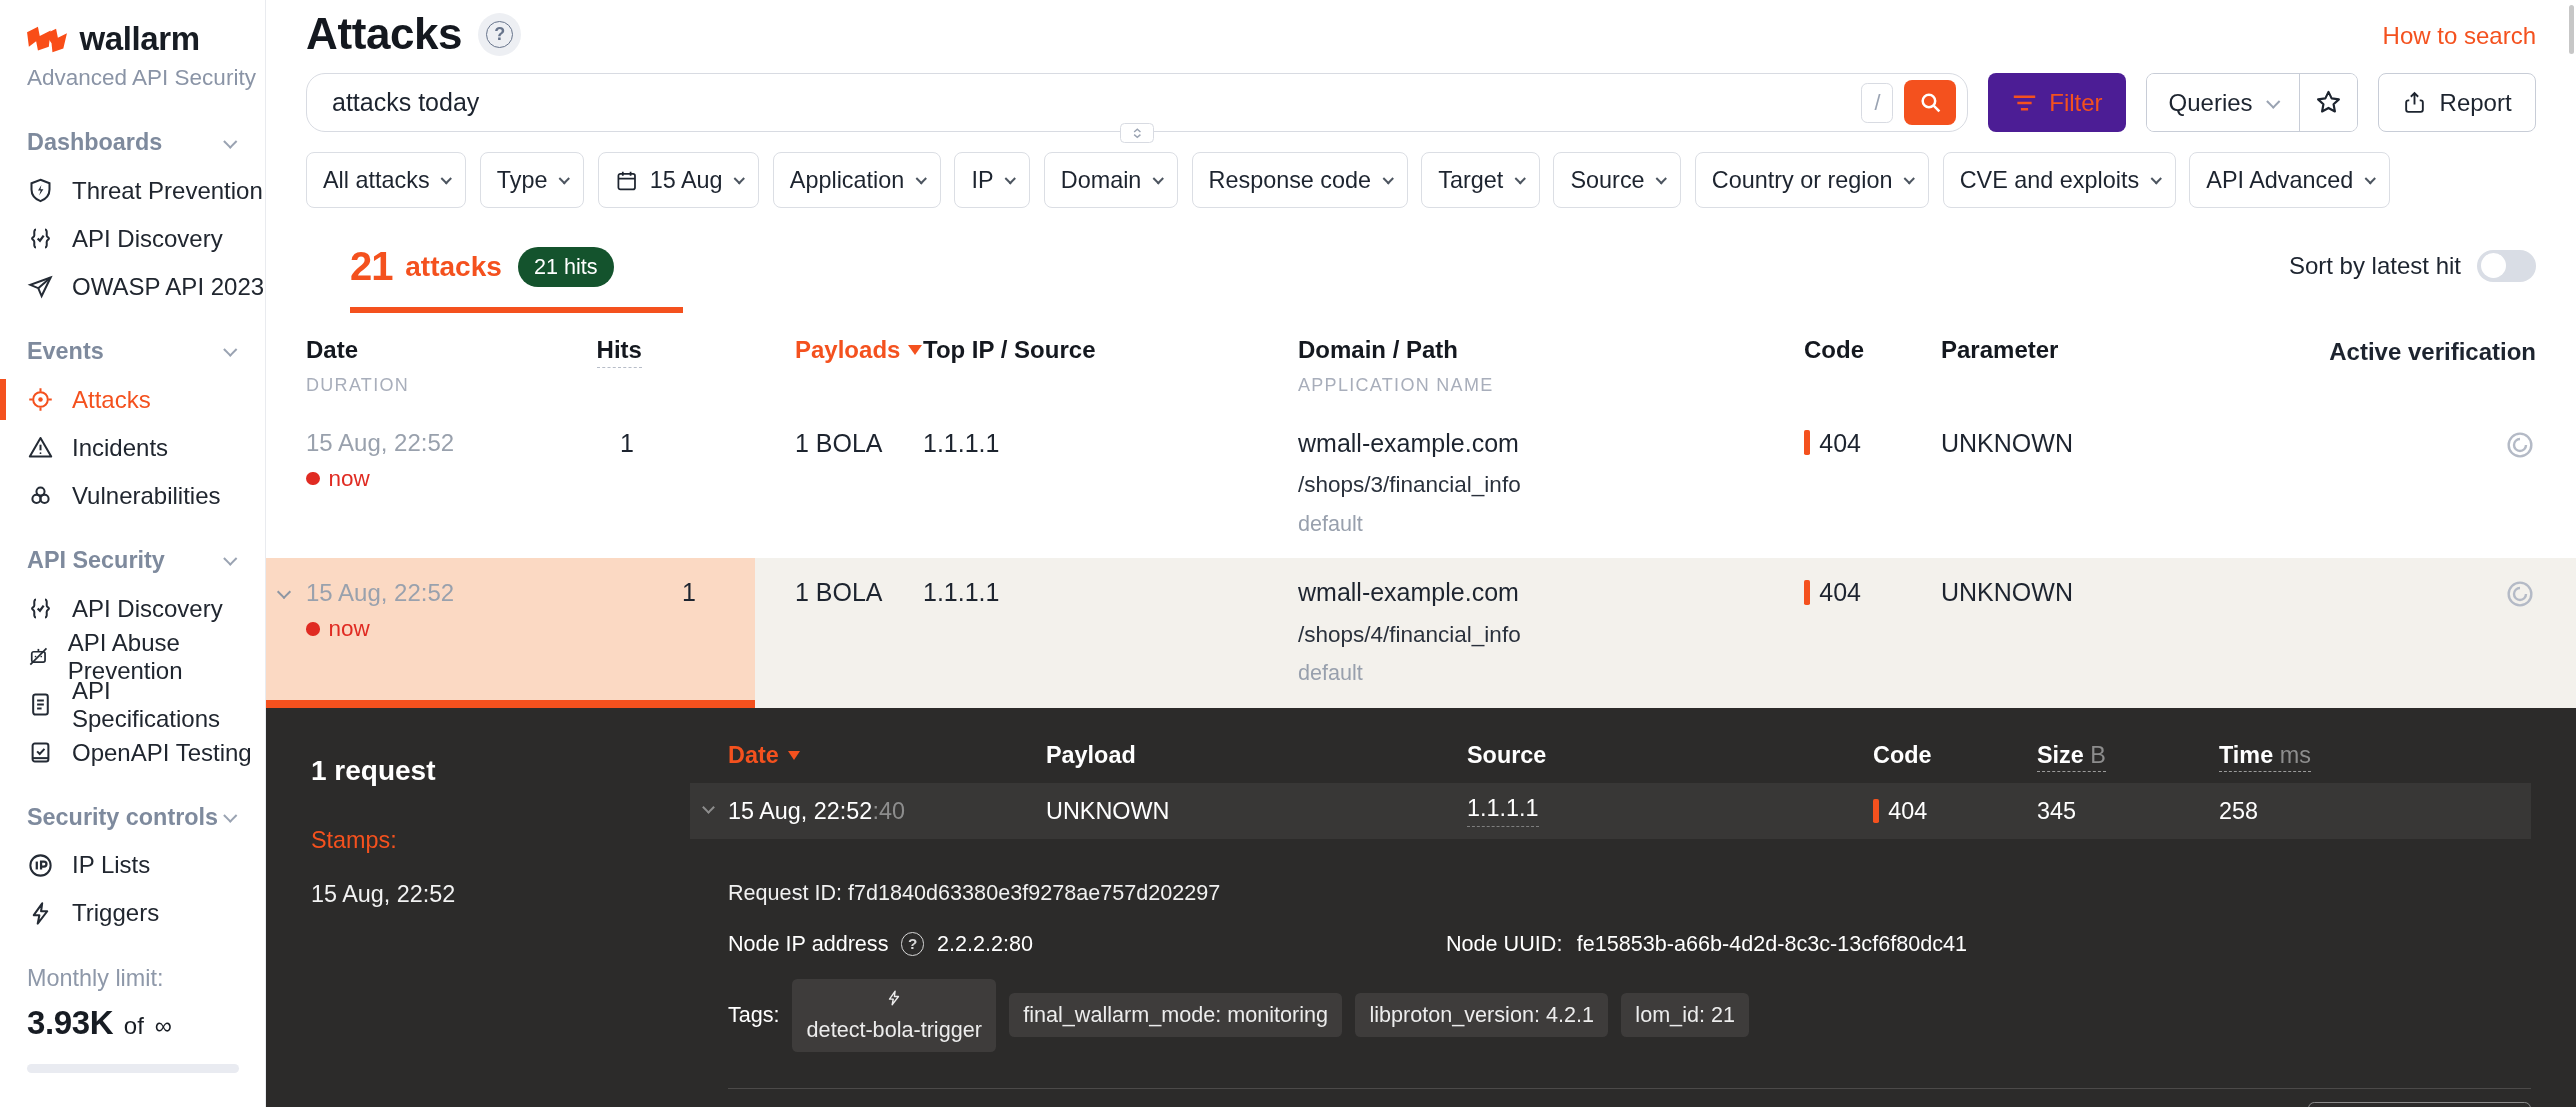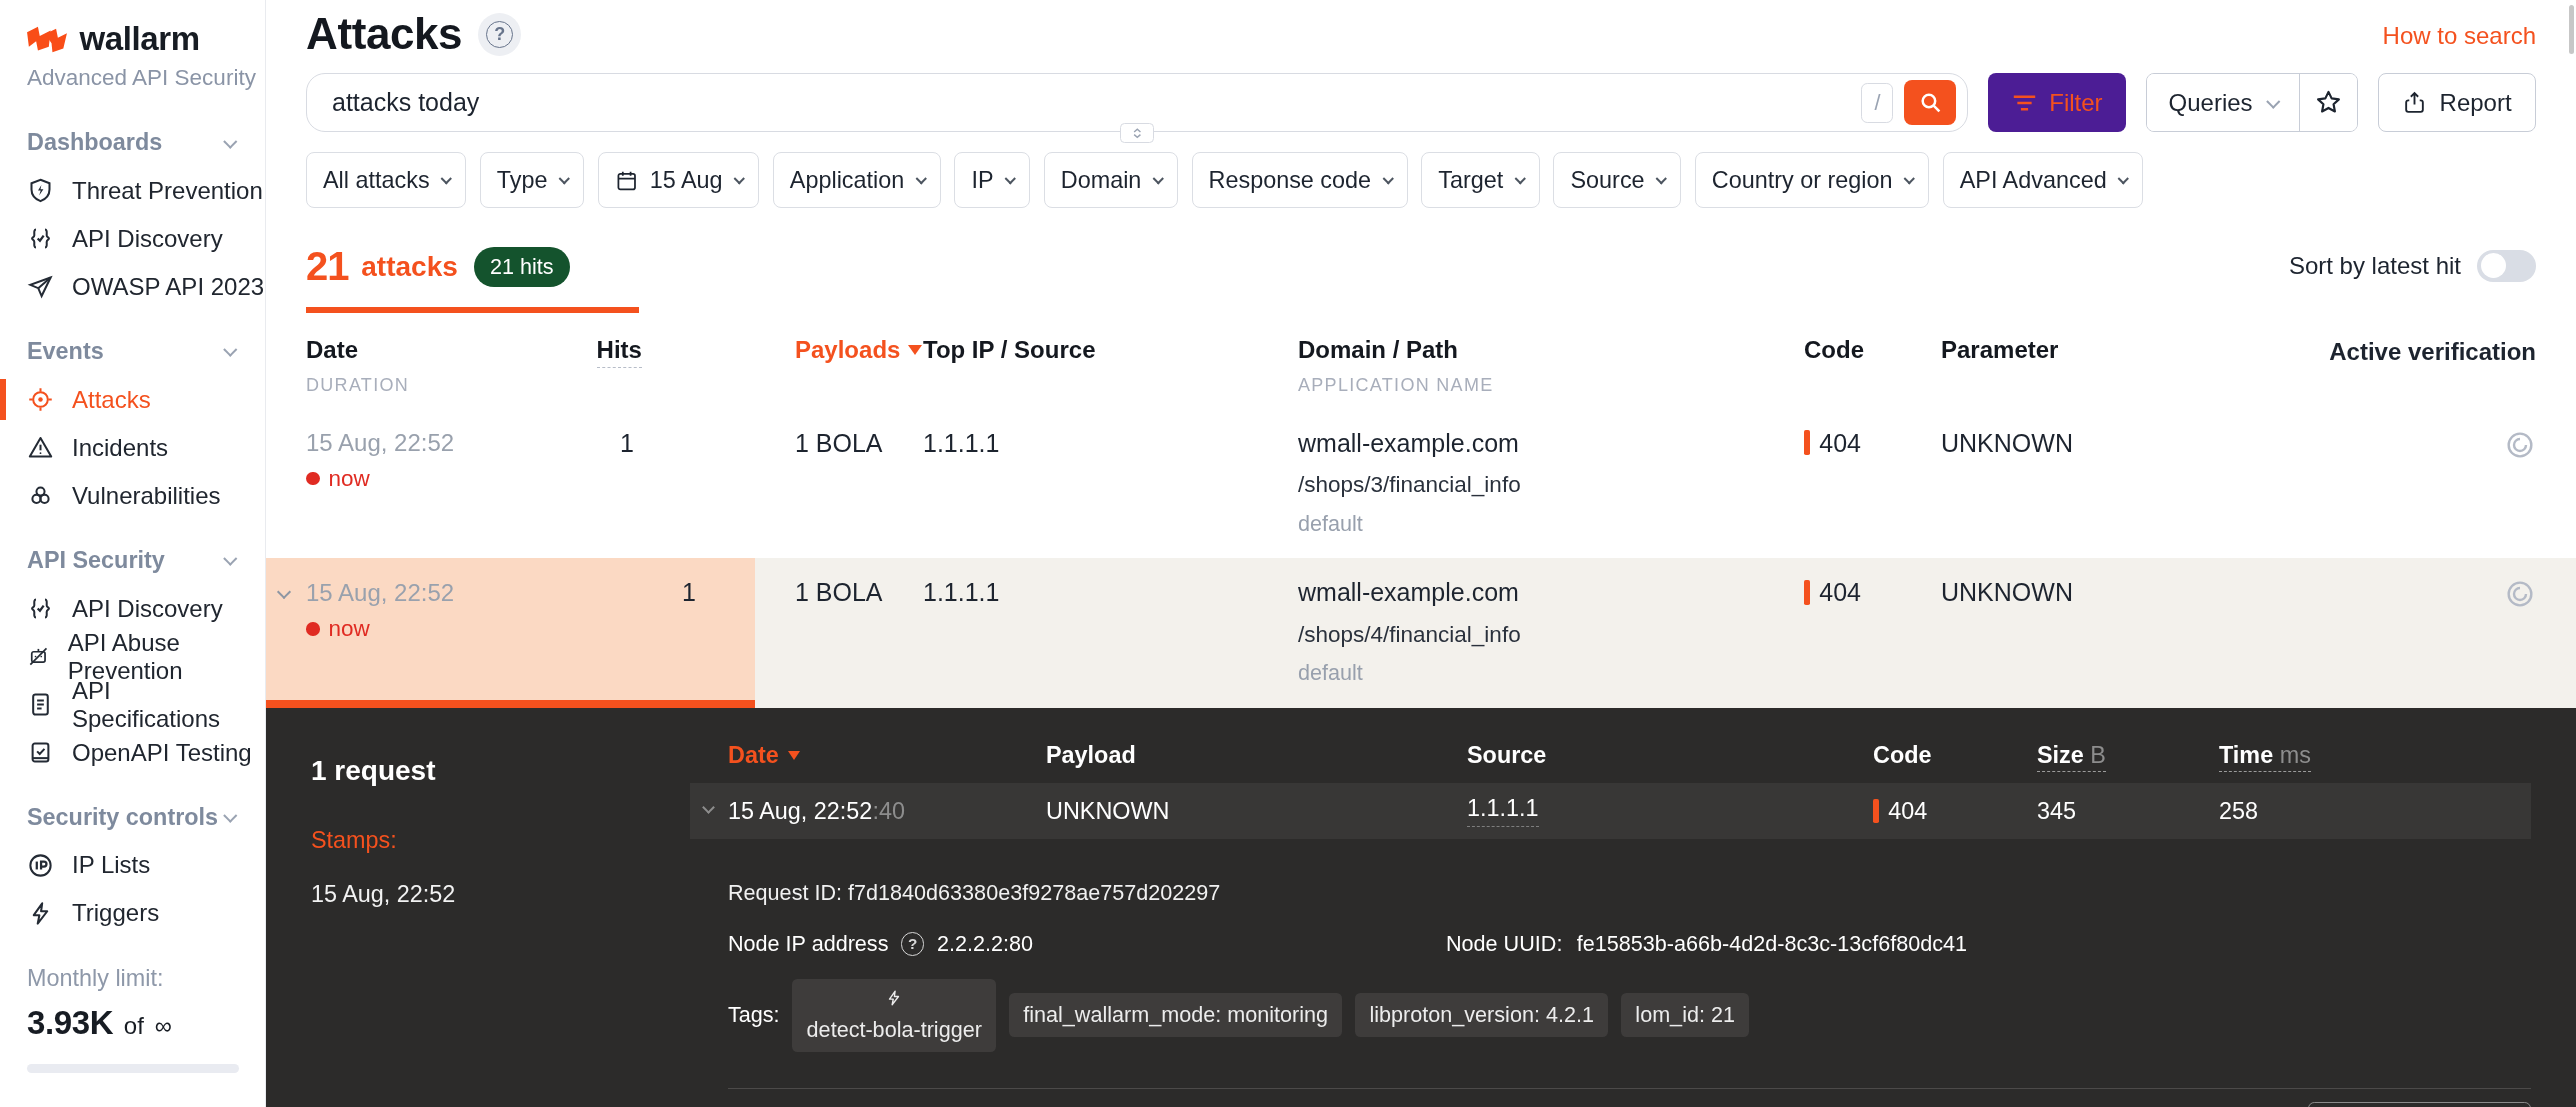--- a/index.html
+++ b/index.html
@@ -93,21 +93,21 @@
   .star-btn { width:58px; display:flex; align-items:center; justify-content:center; border-left:1.8px solid #c8cdd7; cursor:pointer; background:#fff; }
 
   .chips-row { display:flex; gap:13.5px; margin:20px 40px 0 40px; }
   .chip {
     display:flex; align-items:center; gap:11.7px; border:1.8px solid #dbdee4; border-radius:8px;
     padding:0 16px; height:56px; font-size:23.4px; color:#1d242f; cursor:pointer; background:#fff;
   }
   .chip .chev { width:8px; height:8px; border-color:#4d5560; }
 
   .summary-row { display:flex; align-items:flex-start; margin:36px 40px 0 40px; }
-  .summary-left { display:flex; flex-direction:column; }
+  .summary-left { display:flex; flex-direction:column;margin-left:44px; }
   .summary-line { display:flex; align-items:center; gap:12.6px; }
   .summary-count { font-size:40px; font-weight:800; color:#f4511e; letter-spacing:-0.9px; }
   .summary-unit { font-size:28px; font-weight:800; color:#f4511e; }
   .hits-badge {
     background:#14532d; color:#fff; font-size:21.6px; border-radius:898px; padding:7.2px 16px; margin-left:3.6px;
   }
   .summary-underline { width:333px; height:5.4px; background:#f4511e; margin-top:18px; }
   .sort-wrap { margin-left:auto; display:flex; align-items:center; gap:16px; margin-top:5.4px; }
   .sort-label { font-size:24px; color:#1d242f; }
   .toggle { width:59px; height:32px; border-radius:16px; background:#d9dde5; position:relative; cursor:pointer; }
@@ -436,20 +436,24 @@
     <div class="chip">
         <span>Target</span>
         <span class="chev"></span>
       </div>
     <div class="chip">
         <span>Source</span>
         <span class="chev"></span>
       </div>
     <div class="chip">
         <span>Country or region</span>
+        <span class="chev"></span>
+      </div>
+    <div class="chip">
+        <span>CVE and exploits</span>
         <span class="chev"></span>
       </div>
     <div class="chip">
         <span>API Advanced</span>
         <span class="chev"></span>
       </div>
   </div>
 
   <div class="summary-row">
     <div class="summary-left">

